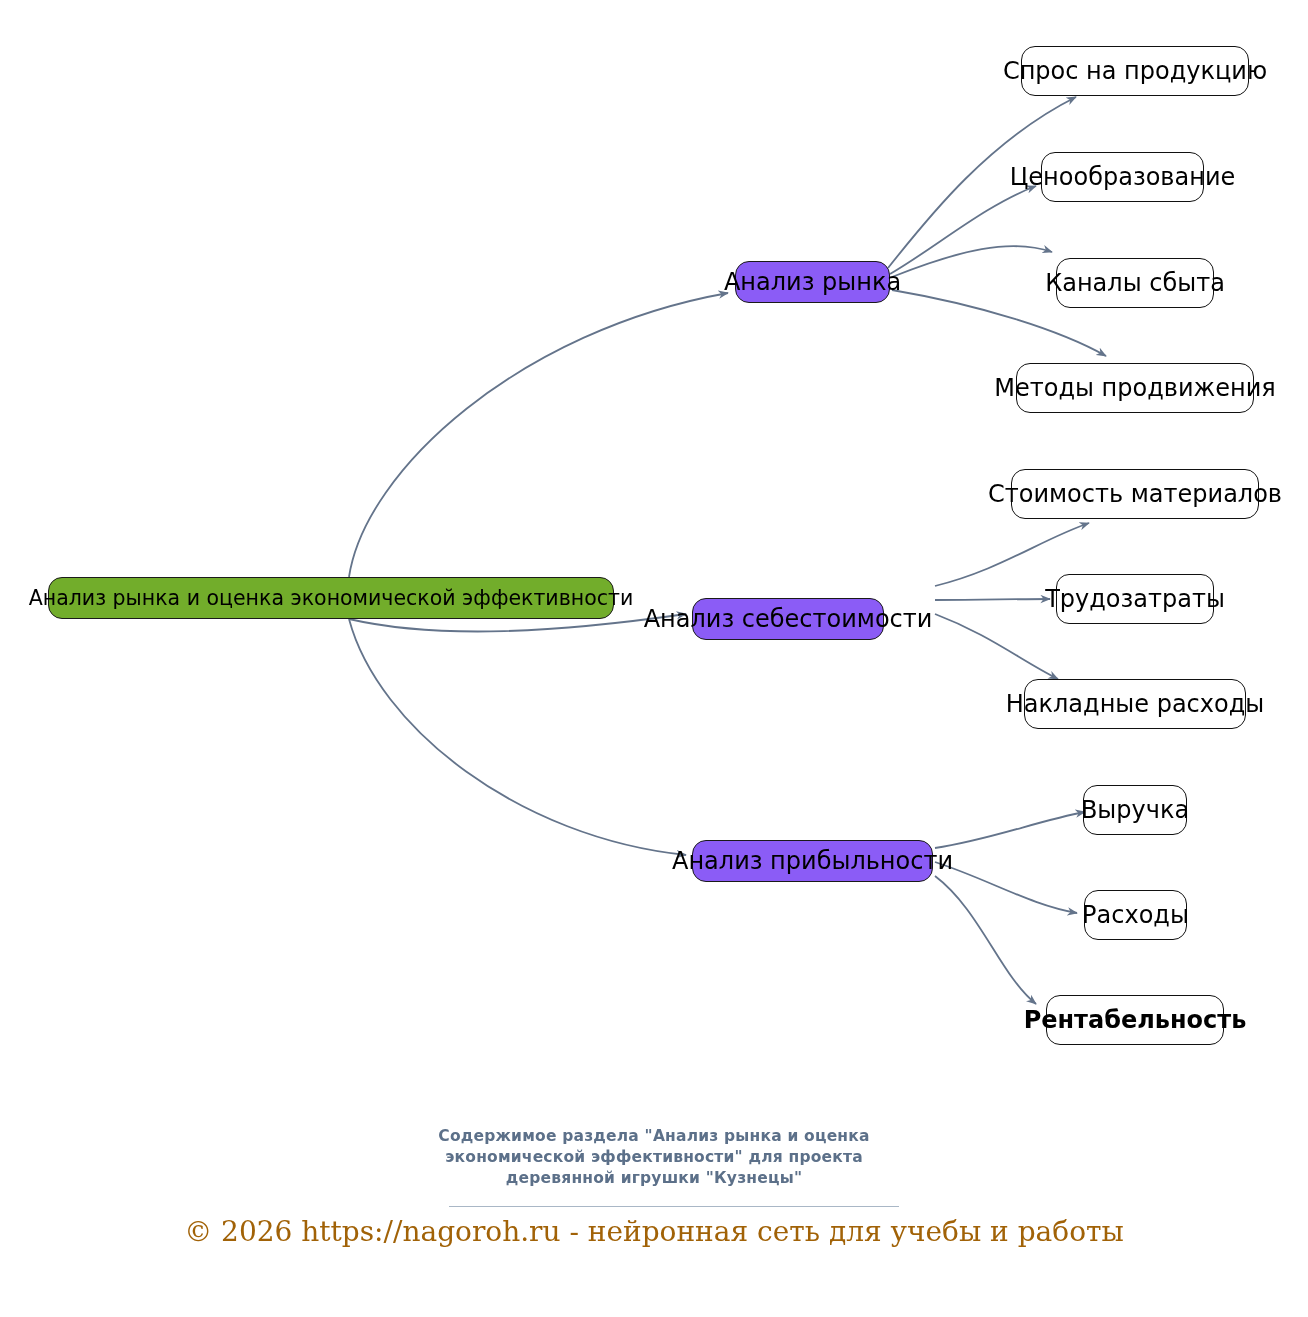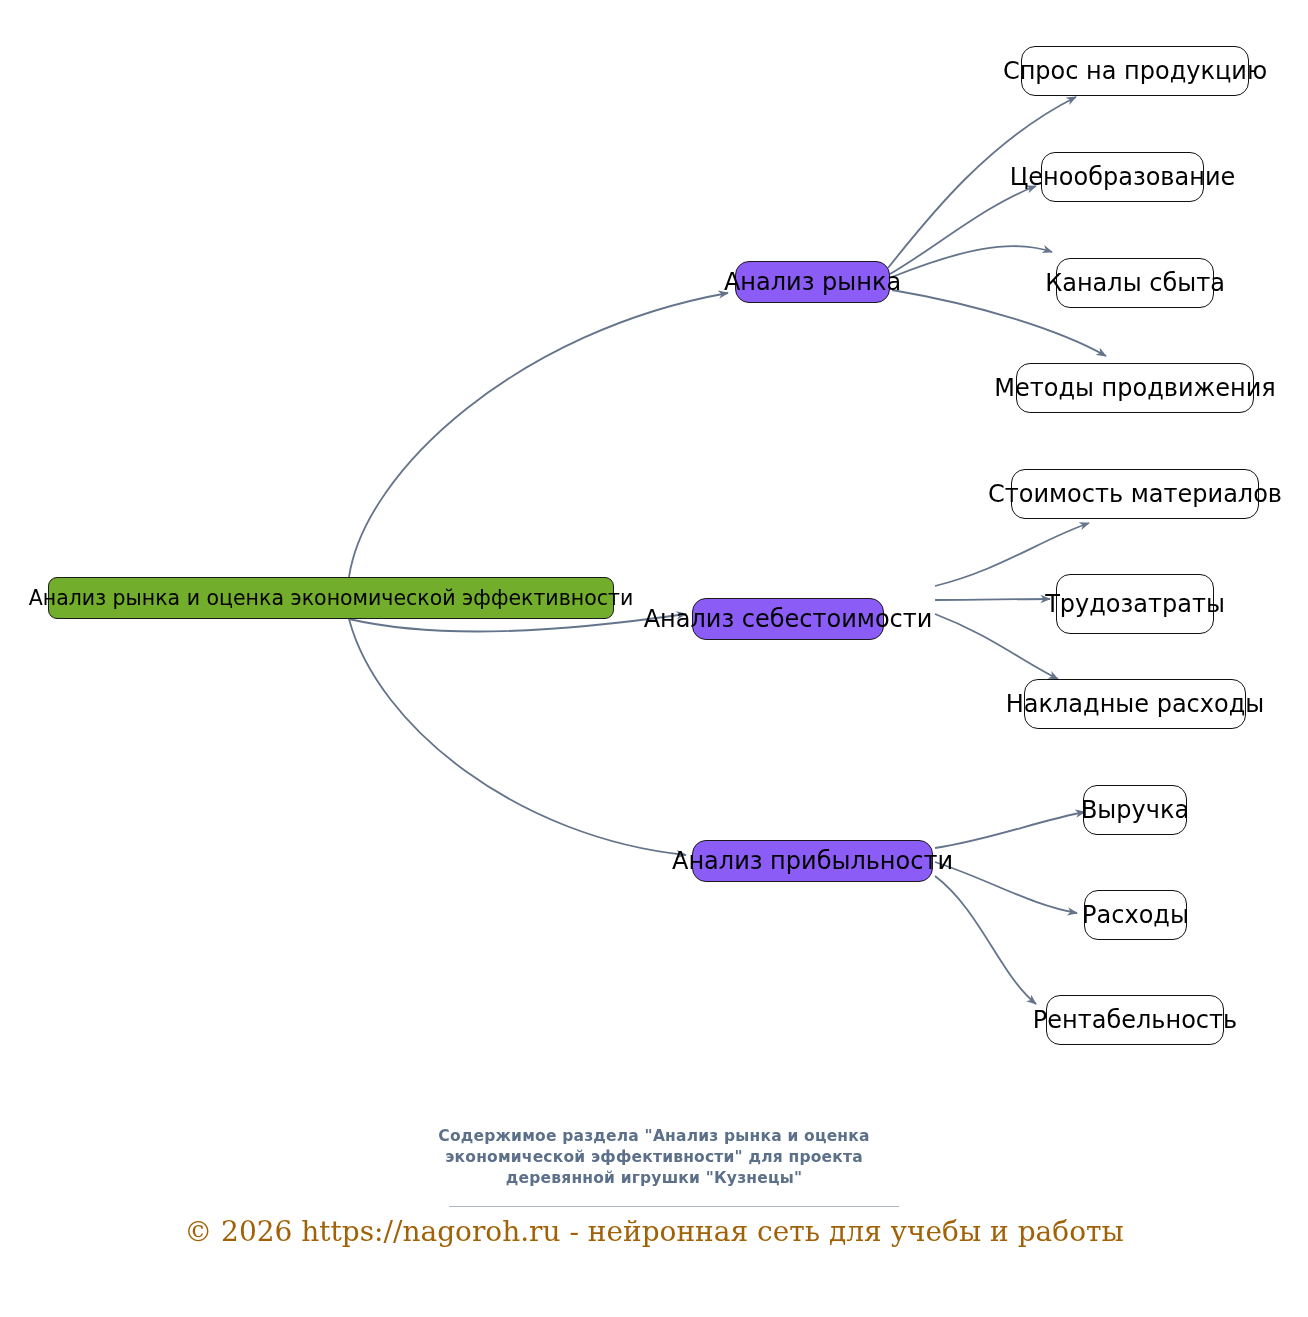--- a/index.html
+++ b/index.html
@@ -32,21 +32,21 @@
     border-radius: 13px;
     color: #000000;
     font-size: 24px;
     line-height: 1;
     white-space: nowrap;
     padding: 0 14px;
     z-index: 5;
   }
   .node.root {
     background: #72ad2b;
-    border-radius: 9px;
+    border-radius: 14px;
     font-size: 20.5px;
     align-items: center;
   }
   .node.branch {
     background: #8b5cf6;
     border-radius: 14px;
   }
   .node.leaf {
     background: #ffffff;
     border-color: #111111;
@@ -139,34 +139,34 @@
   <div class="node leaf" style="left:1056px; top:258px; width:158px; height:50px;">
     <span>Каналы сбыта</span>
   </div>
   <div class="node leaf" style="left:1016px; top:363px; width:238px; height:50px;">
     <span>Методы продвижения</span>
   </div>
 
   <div class="node leaf" style="left:1011px; top:469px; width:248px; height:50px;">
     <span>Стоимость материалов</span>
   </div>
-  <div class="node leaf" style="left:1056px; top:574px; width:158px; height:60px;">
+  <div class="node leaf" style="left:1056px; top:574px; width:158px; height:50px;border-radius:13px;">
     <span>Трудозатраты</span>
   </div>
   <div class="node leaf" style="left:1024px; top:679px; width:222px; height:50px;">
     <span>Накладные расходы</span>
   </div>
 
   <div class="node leaf" style="left:1083px; top:785px; width:104px; height:50px;">
     <span>Выручка</span>
   </div>
   <div class="node leaf" style="left:1084px; top:890px; width:103px; height:50px;">
     <span>Расходы</span>
   </div>
-  <div class="node leaf" style="left:1046px; top:995px; width:178px; height:50px;">
+  <div class="node leaf" style="left:1046px; top:995px; width:178px; height:50px;font-weight:bold;">
     <span>Рентабельность</span>
   </div>
 
   <div id="caption">
     <div>Содержимое раздела "Анализ рынка и оценка</div>
     <div>экономической эффективности" для проекта</div>
     <div>деревянной игрушки "Кузнецы"</div>
   </div>
 
   <div id="caption-rule"></div>

